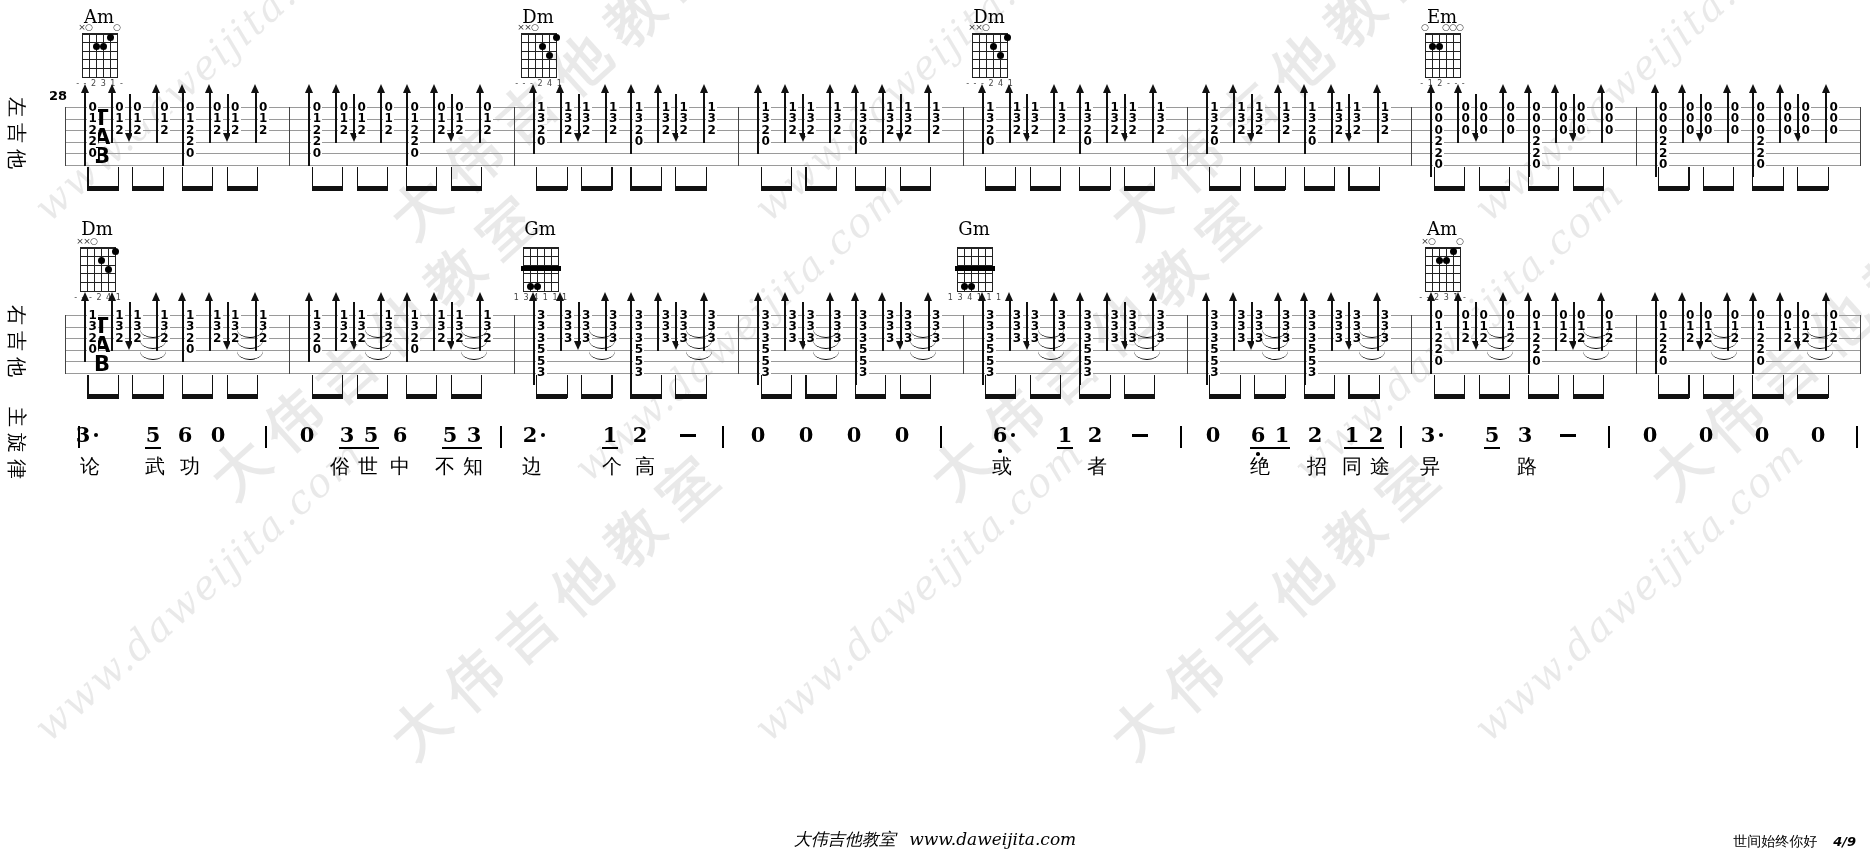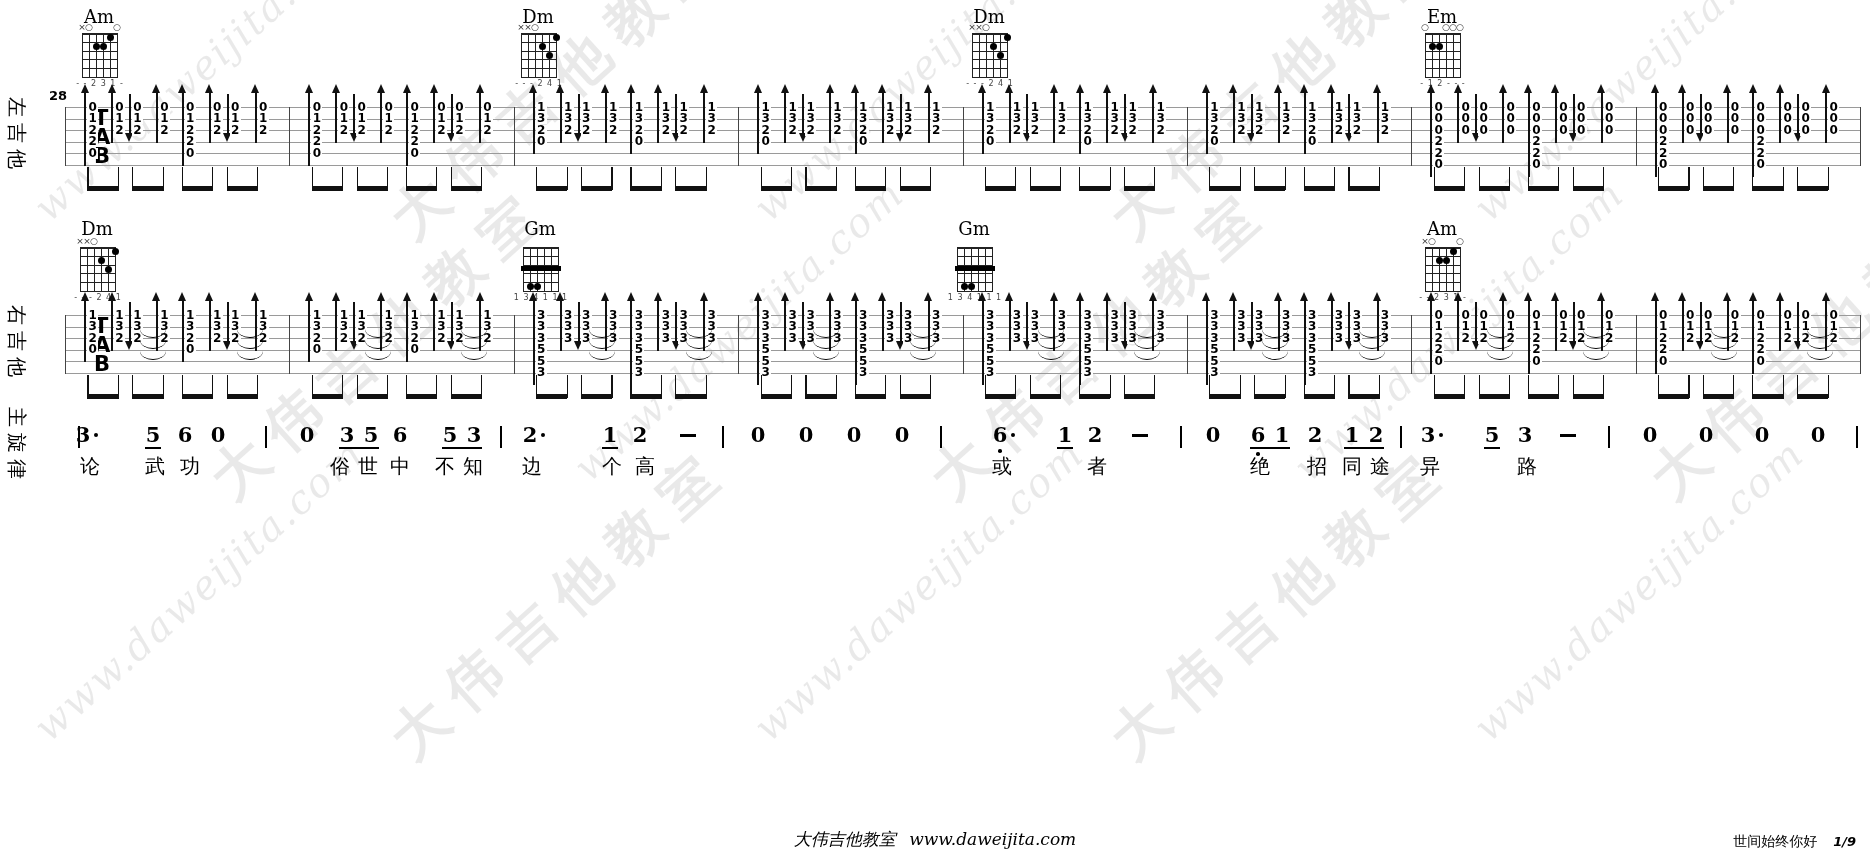--- a/index.html
+++ b/index.html
@@ -1269,15 +1269,15 @@
   <div class="vlabel" style="left:-37px;top:434px;">主旋律</div>
 
   <div class="mnum" style="left:49px;top:88px;">28</div>
 
   <div id="footer">
     <span>大伟吉他教室</span>
     <span>www.daweijita.com</span>
   </div>
   <div id="footer-right">
     <span>世间始终你好</span>
-    <span class="pg">1/9</span>
+    <span class="pg">4/9</span>
   </div>
 </div>
 
 </body></html>

